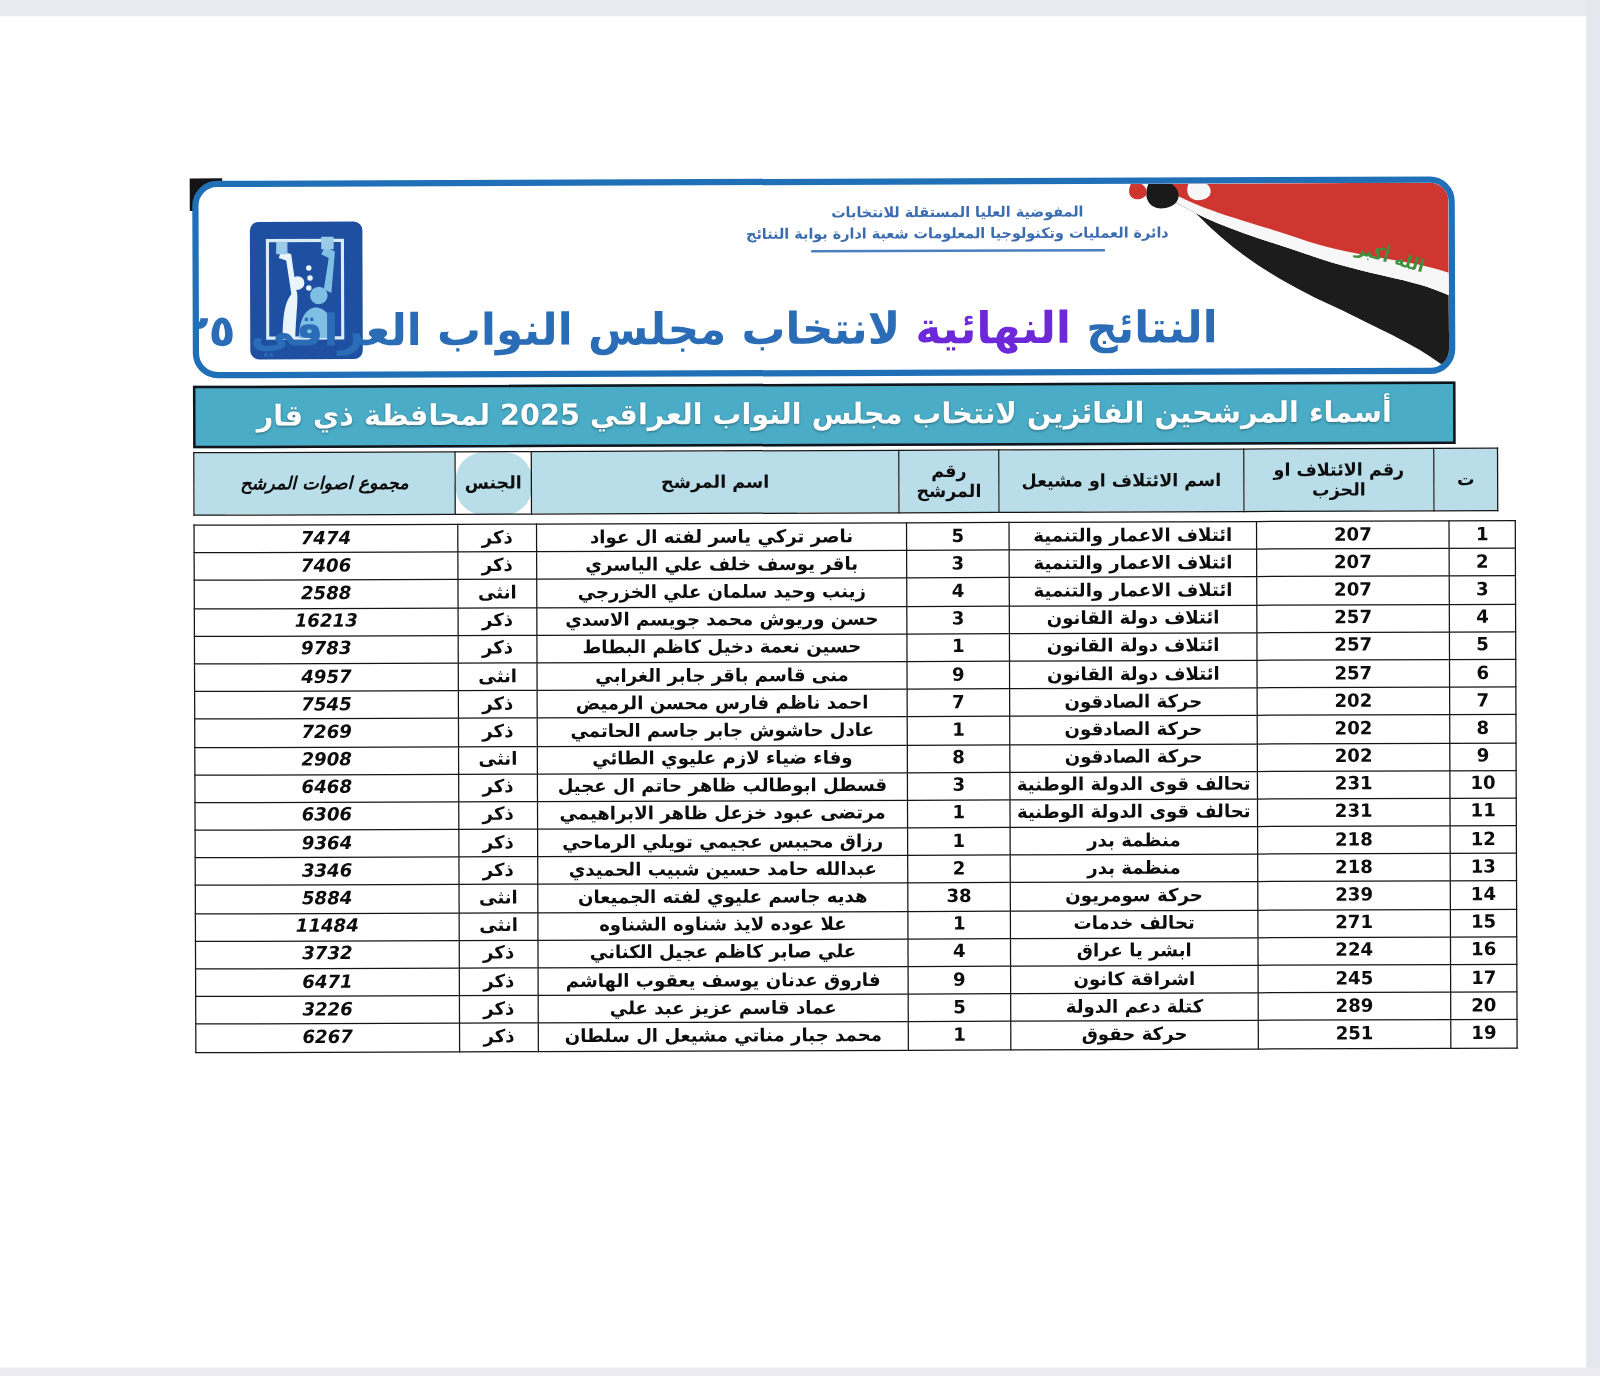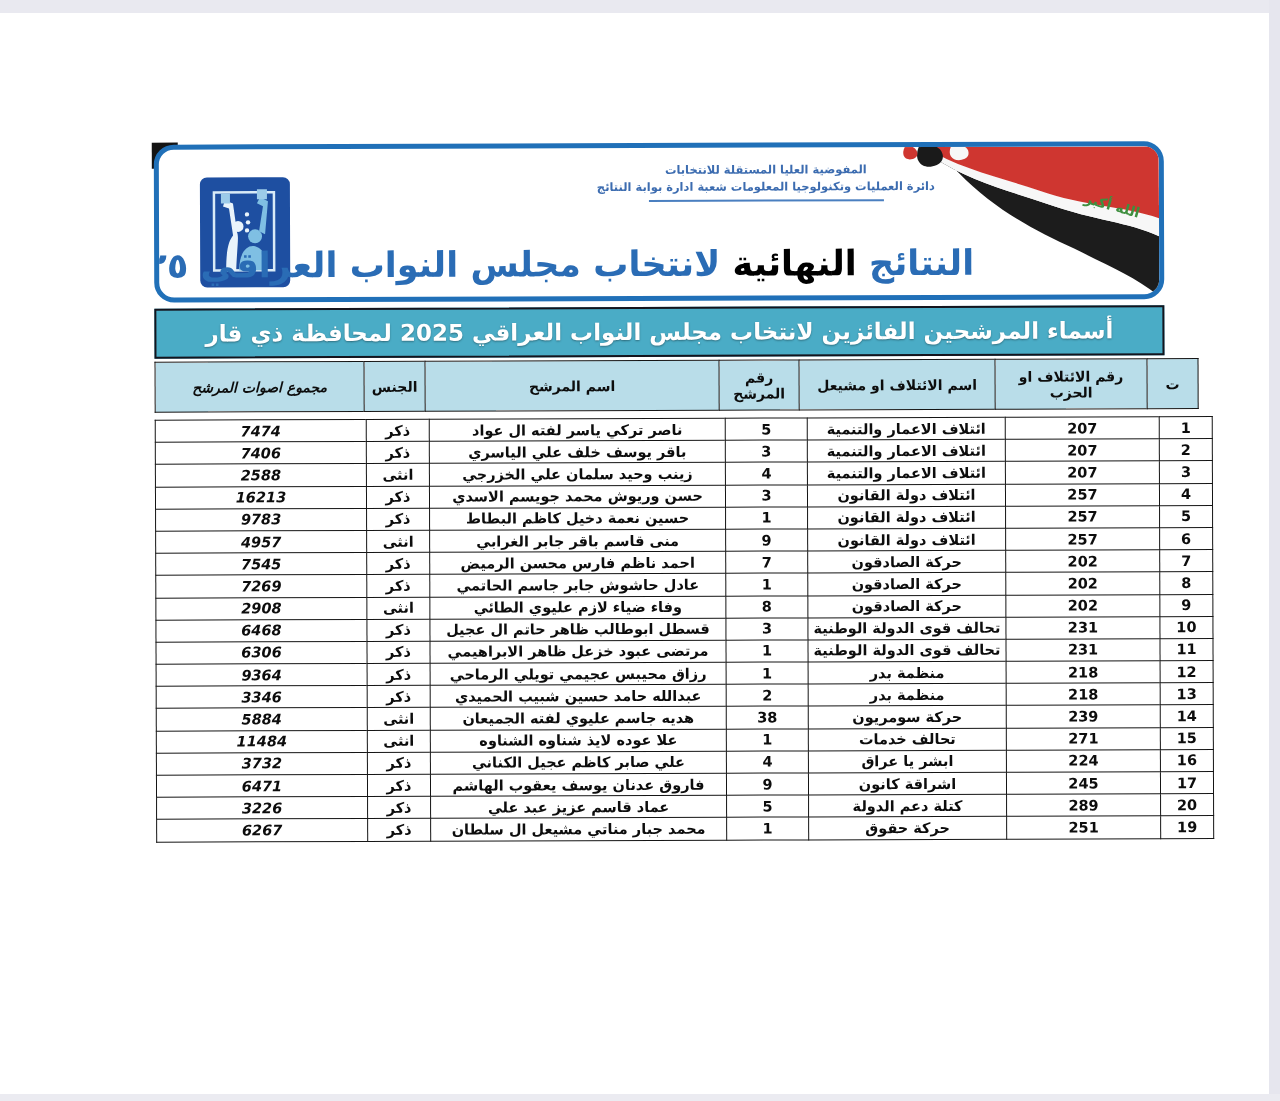--- a/index.html
+++ b/index.html
@@ -22,21 +22,21 @@
   .ihec-logo{position:absolute;left:40px;top:27px;width:92px;height:112px;}
   .commission-block{
     position:absolute;left:300px;top:14px;width:614px;text-align:center;direction:rtl;
     color:#3c6cb0;font-size:11.5px;line-height:1.5;font-weight:bold;
   }
   .commission-underline{width:235px;height:2px;background:#4a7fc0;margin:3px auto 0 auto;}
   .main-title{
     position:absolute;left:110px;right:185px;bottom:12px;text-align:center;direction:rtl;
     font-size:35px;font-weight:bold;color:#2a6cb5;white-space:nowrap;letter-spacing:-1px;
   }
-  .main-title .hl{color:#000000;}
+  .main-title .hl{color:#6d28d9;}
   .flag-wrap{position:absolute;right:0;top:0;width:260px;height:158px;}
 
   
   .banner{
     position:absolute;left:155px;top:307px;width:1010px;height:50px;box-sizing:border-box;
     background:#4aacc6;border:2px solid #14141d;
     display:flex;align-items:center;justify-content:center;direction:rtl;
     color:#ffffff;font-size:23px;font-weight:bold;text-shadow:0 1px 2px rgba(0,0,0,0.35);
   }
 
@@ -48,21 +48,21 @@
   }
   .head-table{position:absolute;left:155px;top:360px;}
   .head-table th{background:#b9dde9;height:49px;font-size:14px;padding:0 2px;}
   .body-table{position:absolute;left:155px;top:418px;background:#fff;}
   .body-table td{height:21.2px;font-size:14.5px;padding:0 3px;white-space:nowrap;}
   .col-seq{width:46px;}
   .col-party_no{width:147px;}
   .col-party{width:191px;}
   .col-cand_no{width:75px;margin-top:28px;}
   .col-name{width:289px;}
-  .col-gender{width:56px;}
+  .col-gender{width:56px;border-radius:22px;}
   .col-votes{width:204px;font-style:italic;}
 </style>
 </head>
 <body>
 
 <div class="photo-strip-top"></div>
 <div class="photo-strip-right"></div>
 <div class="photo-strip-bottom"></div>
 
 <div class="doc">

